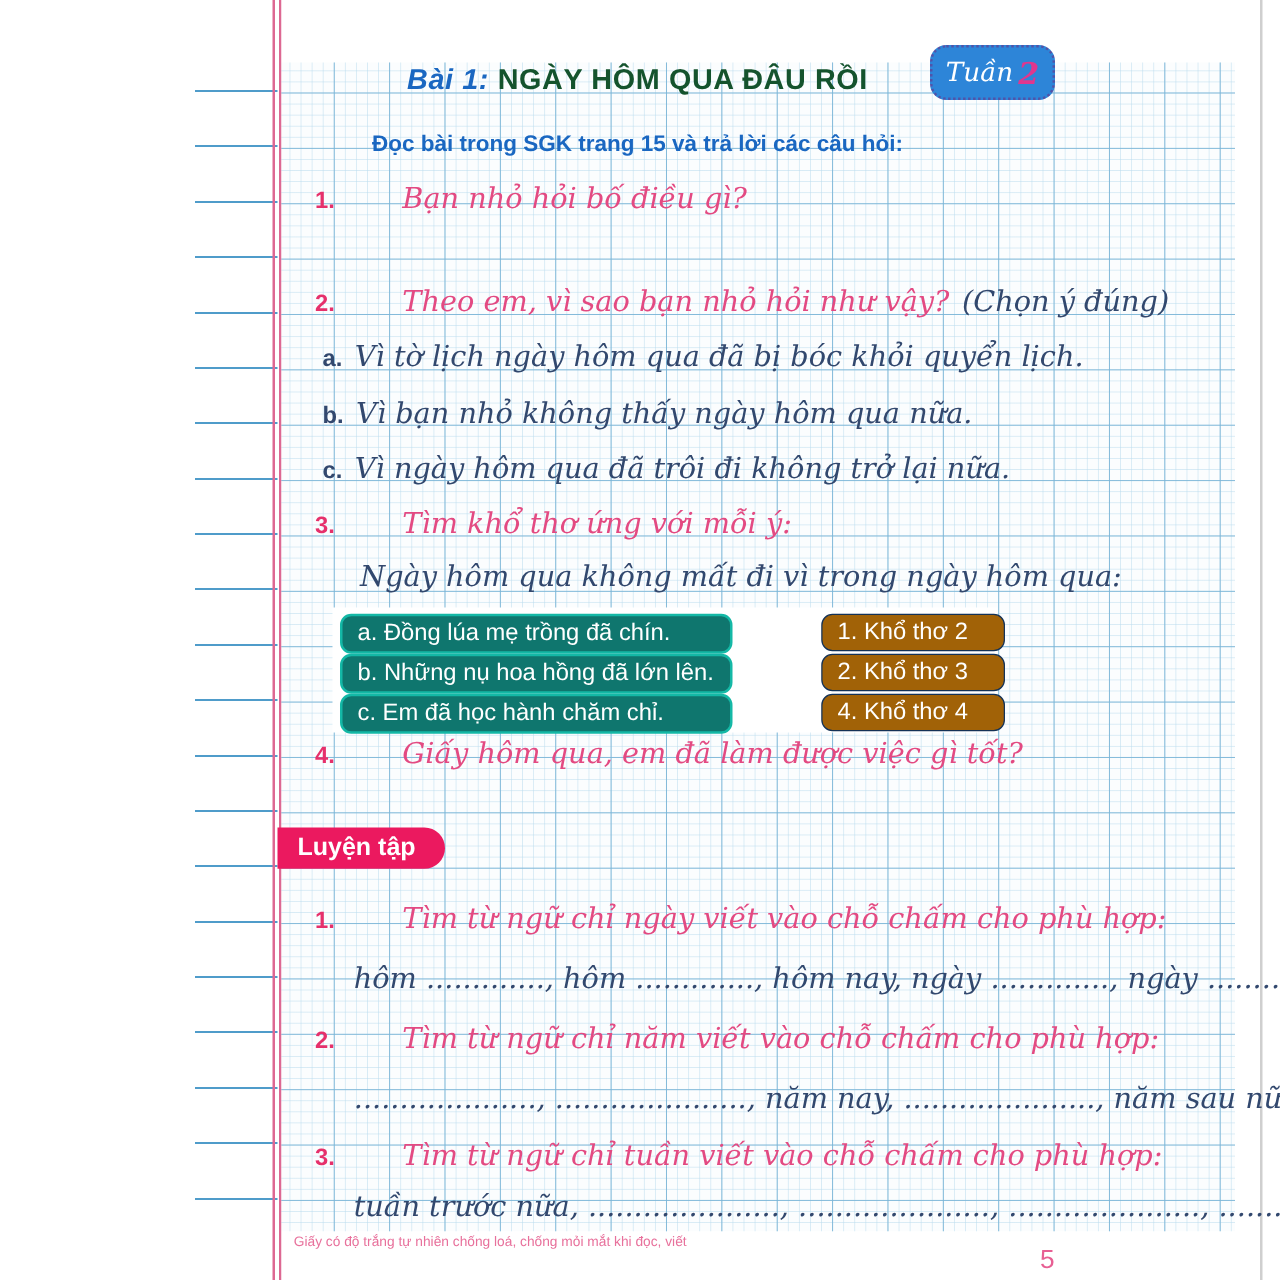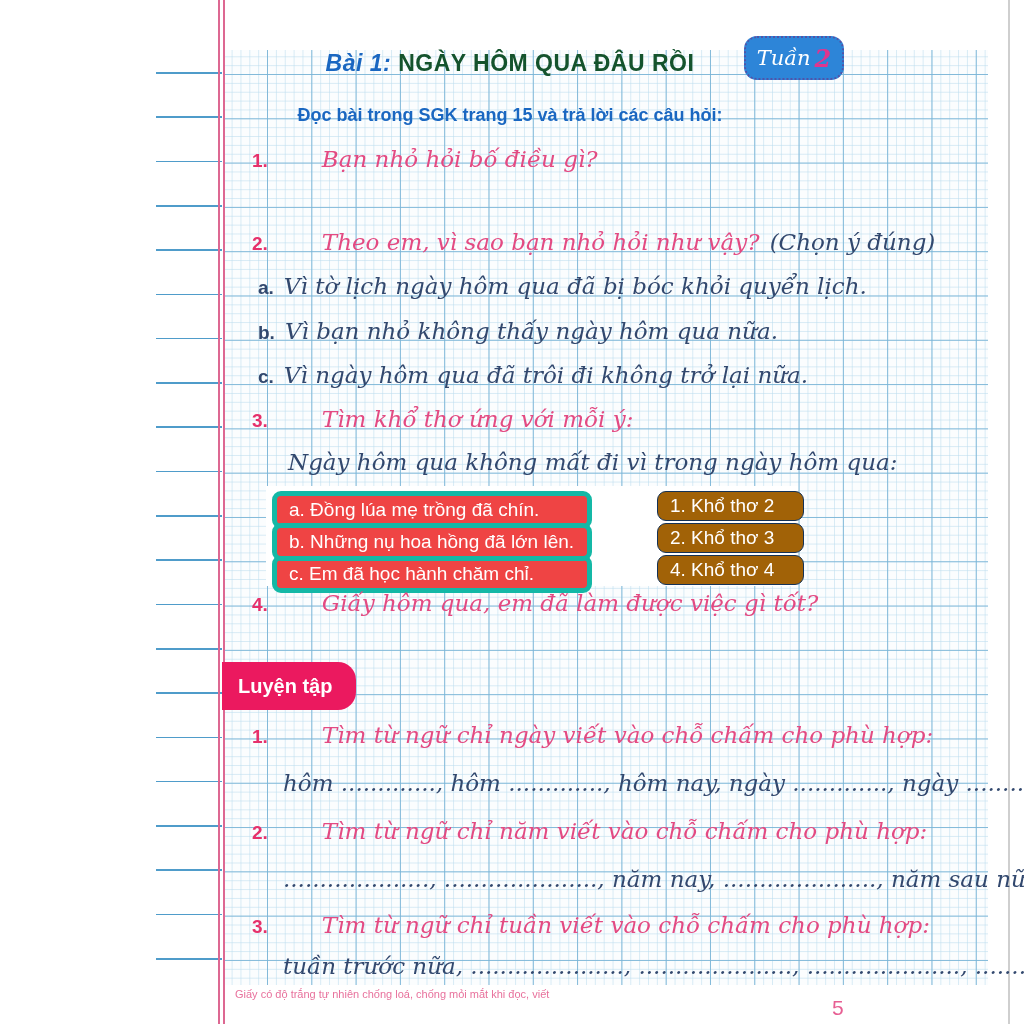--- a/index.html
+++ b/index.html
@@ -39,25 +39,25 @@
   .qrow{display:flex;align-items:baseline;gap:10px;}
   .qnum{font-family:"Liberation Sans",sans-serif;font-style:normal;font-weight:bold;
         font-size:19px;color:#e6306b;}
   .optletter{font-family:"Liberation Sans",sans-serif;font-style:normal;font-weight:bold;
         font-size:19px;color:#32486e;}
 
   
   .match-panel{position:absolute;left:266px;top:486px;width:532px;height:100px;background:#ffffff;}
   .pill{position:absolute;height:28px;border-radius:9px;display:flex;align-items:center;
         color:#ffffff;font-size:19px;white-space:nowrap;}
-  .pill.pink{left:272px;width:298px;background:#ef4444;border:5px solid #14b8a6;padding-left:12px;}
+  .pill.pink{left:272px;width:298px;background:#0f766e;border:2px solid #14b8a6;padding-left:12px;}
   .pill.navy{left:657px;width:133px;background:#a16207;border:1px solid #143257;padding-left:12px;}
   .row0{top:491px;} .row1{top:523px;} .row2{top:555px;}
 
-  .section-label{position:absolute;left:222px;top:662px;height:48px;background:#eb195f;
+  .section-label{position:absolute;left:222px;top:662px;height:33px;background:#eb195f;
     border-radius:0 18px 18px 0;display:flex;align-items:center;padding:0 24px 0 16px;
     color:#ffffff;font-weight:bold;font-size:20px;}
 
   .footer-note{position:absolute;left:235px;top:988px;color:#e8719c;font-size:11px;white-space:nowrap;}
   .page-num{position:absolute;left:832px;top:996px;color:#e75f93;font-size:21px;}
 </style>
 </head>
 <body>
 
 <div id="canvas">

